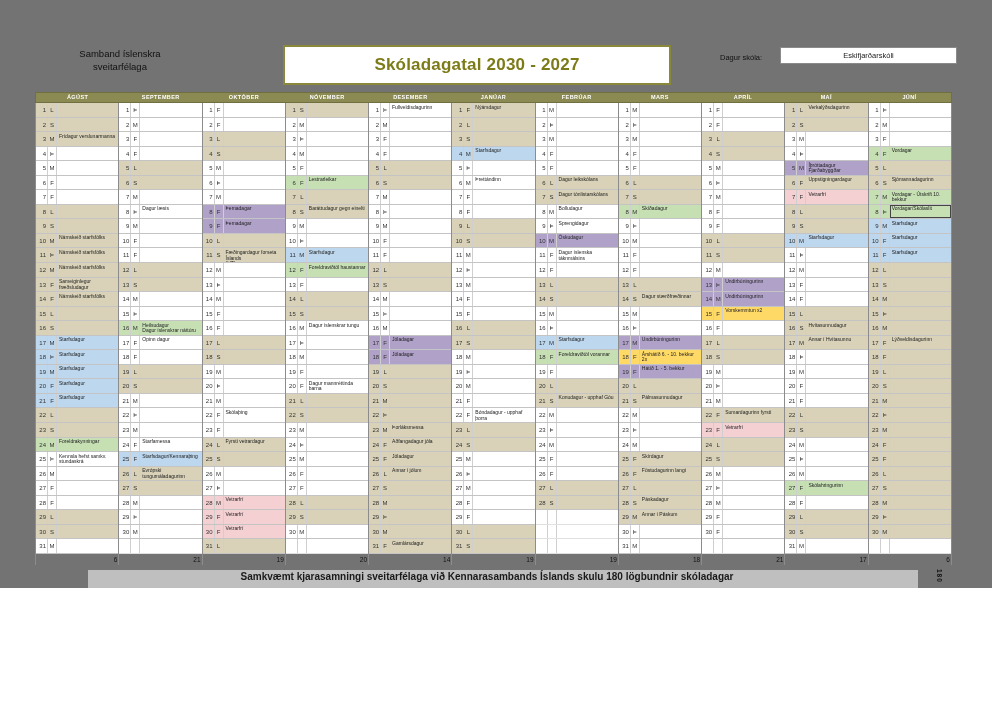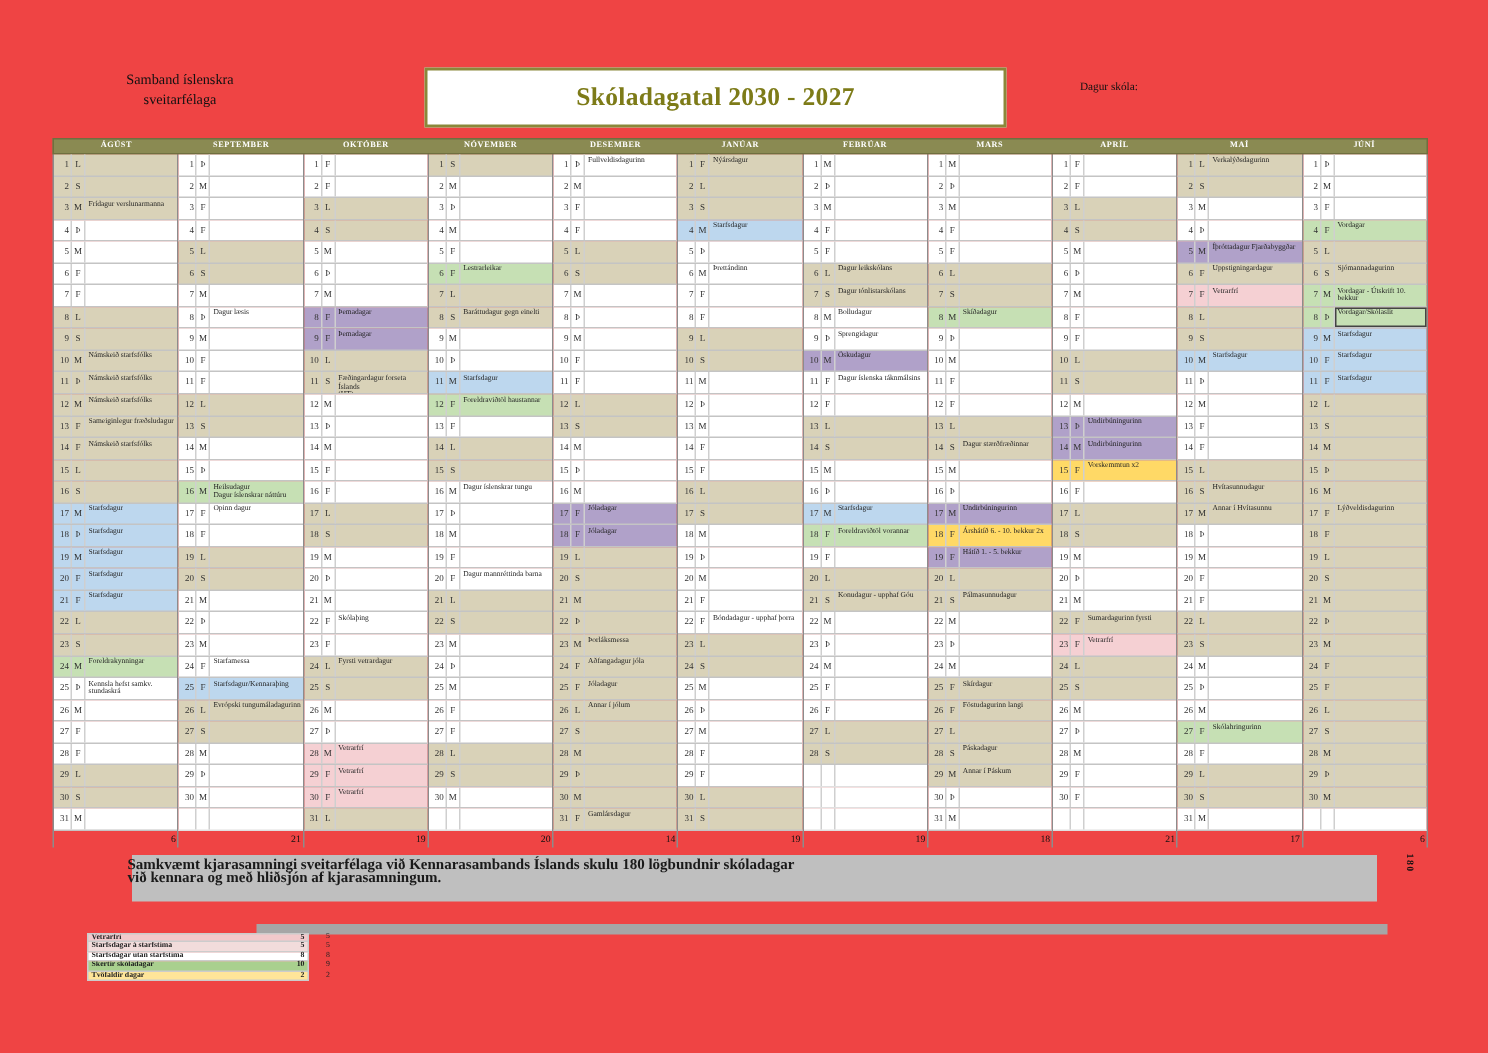--- a/index.html
+++ b/index.html
@@ -1,17 +1,17 @@
 <!DOCTYPE html>
 <html><head>
 <meta charset="utf-8">
 <style>
   html,body{margin:0;padding:0;background:#fff;}
-  .page{position:relative;width:992px;height:702px;background:#ef4444;overflow:hidden;
-        font-family:Liberation Serif, serif;color:#222;}
+  .page{position:relative;width:992px;height:588px;background:#737373;overflow:hidden;
+        font-family:Liberation Sans, sans-serif;color:#222;}
   
   .org{position:absolute;left:40px;top:48px;width:160px;text-align:center;
        font-size:9.5px;line-height:1.35;color:#111;}
   .title-box{position:absolute;left:283px;top:45px;width:384px;height:36px;
        border:2px solid #8a883a;display:flex;align-items:center;justify-content:center;background:#fff;}
   .title-box .t{font-size:17px;font-weight:bold;color:#7d7b18;letter-spacing:0.2px;}
   .school-label{position:absolute;left:720px;top:53px;font-size:7.5px;color:#111;}
   .school-box{position:absolute;left:780px;top:47px;width:175px;height:15px;border:1px solid #8a8a8a;
        display:flex;align-items:center;justify-content:center;font-size:7.5px;background:#fff;}
   
@@ -26,21 +26,21 @@
   .dnum{width:12px;font-size:6px;text-align:right;padding-right:1px;line-height:14px;color:#333;
         border-right:1px solid #cfcfcf;box-sizing:border-box;flex:none;}
   .dwd{width:9px;font-size:6px;text-align:center;line-height:14px;color:#333;
        border-right:1px solid #cfcfcf;box-sizing:border-box;flex:none;}
   .devt{flex:1;min-width:0;font-size:5px;line-height:1.12;padding:1.5px 1px 0 2px;overflow:hidden;color:#222;box-sizing:border-box;}
   .devt.boxed{outline:1px solid #444;outline-offset:-1px;}
   .evl{white-space:normal;word-break:break-word;}
   .mtotal{height:11px;font-size:6.5px;text-align:right;padding-right:1px;line-height:11px;color:#111;}
   
   .graybg{position:absolute;left:88px;top:570px;width:830px;height:31px;}
-  .statement{position:absolute;left:85px;top:571.5px;width:830px;text-align:left;
+  .statement{position:absolute;left:72px;top:571.5px;width:830px;text-align:center;
        font-weight:bold;font-size:10px;line-height:9.2px;color:#1a1a1a;}
   .shadow-bar{position:absolute;left:171px;top:615.5px;width:754px;height:7px;}
   .side-count{position:absolute;left:936px;top:569px;font-size:6.5px;font-weight:bold;
        writing-mode:vertical-rl;letter-spacing:1px;color:#111;}
   
   .legend{position:absolute;left:58px;top:622px;width:175px;}
   .lgrow{display:flex;height:6.4px;}
   .lgmain{width:148px;display:flex;border:1px solid #cccccc;border-top:none;box-sizing:border-box;background:#fff;}
   .lgrow:first-child .lgmain{border-top:1px solid #cccccc;}
   .lglabel{flex:1;font-size:5.2px;font-weight:bold;line-height:5.6px;padding-left:2px;white-space:nowrap;overflow:hidden;color:#222;}
@@ -55,20 +55,23 @@
   <div class="org">
     <div>Samband íslenskra</div>
     <div>sveitarfélaga</div>
   </div>
 
   <div class="title-box">
     <span class="t" style="color: rgb(125, 123, 24);">Skóladagatal 2030 - 2027</span>
   </div>
 
   <div class="school-label">Dagur skóla:</div>
+  <div class="school-box">
+    <span>Eskifjarðarskóli</span>
+  </div>
 
   <div class="calendar">
     <div class="mheads" id="mheads" style="background: rgb(138, 138, 82);">
         <div class="mh">ÁGÚST</div>
         <div class="mh">SEPTEMBER</div>
         <div class="mh">OKTÓBER</div>
         <div class="mh">NÓVEMBER</div>
         <div class="mh">DESEMBER</div>
         <div class="mh">JANÚAR</div>
         <div class="mh">FEBRÚAR</div>
@@ -1987,21 +1990,20 @@
             <span class="devt"></span>
           </div>
           <div class="mtotal">6</div>
         </div>
       </div>
   </div>
 
   <div class="graybg" id="graybg" style="background: rgb(191, 191, 191);"></div>
   <div class="statement" id="statement">
       <div class="stline">Samkvæmt kjarasamningi sveitarfélaga við Kennarasambands Íslands skulu 180 lögbundnir skóladagar</div>
-      <div class="stline">við kennara og með hliðsjón af kjarasamningum.</div>
     </div>
   <div class="shadow-bar" id="shadowbar" style="background: rgb(166, 166, 166);"></div>
   <div class="side-count">180</div>
 
   <div class="legend" id="legend">
       <div class="lgrow">
         <div class="lgmain" style="background: rgb(242, 201, 203);">
           <div class="lglabel">Vetrarfrí</div>
           <div class="lgn1">5</div>
         </div>

